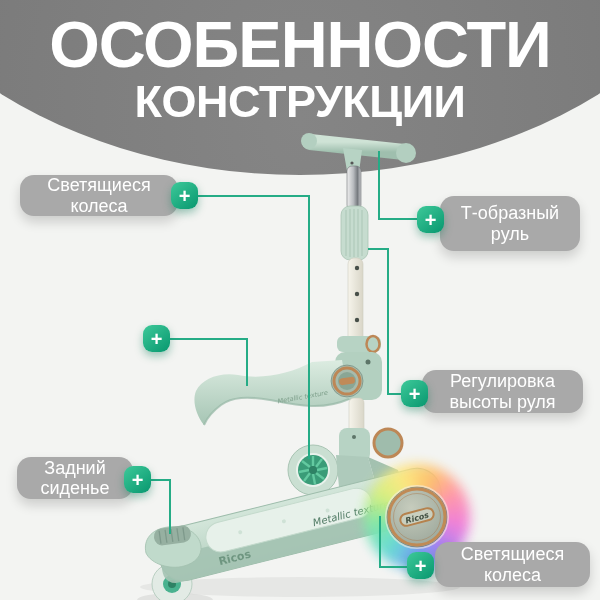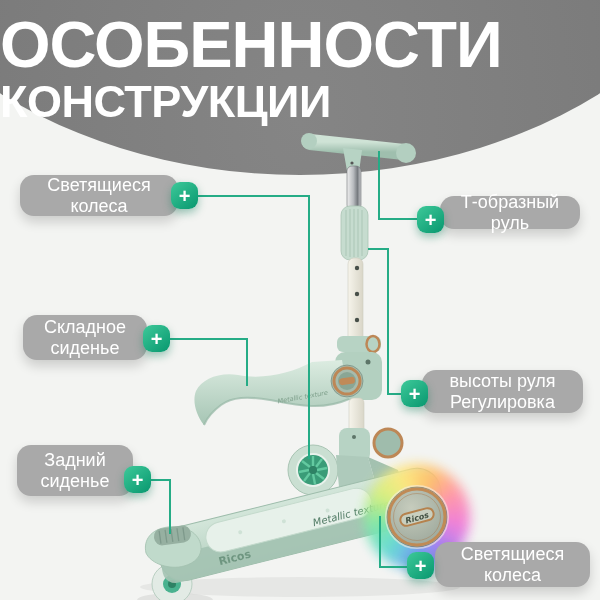--- a/index.html
+++ b/index.html
@@ -2,21 +2,21 @@
 <html><head>
 <meta charset="utf-8">
 <style>
   html,body{margin:0;padding:0;}
   .stage{position:relative;width:600px;height:600px;overflow:hidden;
          background:#f3f4f2;font-family:"Liberation Sans",sans-serif;}
   
   .header-ellipse{position:absolute;left:-170px;top:-535px;width:940px;height:710px;
     border-radius:50%;
     background:radial-gradient(ellipse at 50% 92%, #858585 0%, #7a7a7a 55%, #5d5f61 100%);}
-  .titles{position:absolute;left:0;top:0;width:600px;text-align:left;color:#ffffff;}
+  .titles{position:absolute;left:0;top:0;width:600px;text-align:center;color:#ffffff;}
   .title1{font-size:65px;font-weight:bold;line-height:1;margin-top:12px;letter-spacing:-1px;}
   .title2{font-size:45px;font-weight:bold;line-height:1;margin-top:2px;letter-spacing:-0.5px;}
   
   .scooter-svg,.overlay-svg{position:absolute;left:0;top:0;width:600px;height:600px;}
   .glow{position:absolute;left:364px;top:464px;width:106px;height:106px;border-radius:50%;
     background:conic-gradient(from -20deg,#ffe97e,#ffc06a,#ff93a8,#f07bd8,#a87cf2,#6f9df5,#62d9d2,#7fe9a8,#d6f07e,#ffe97e);
     filter:blur(6px);opacity:.95;}
   
   .pill{position:absolute;background:#a9a9a9;color:#fff;border-radius:14px;
     display:flex;flex-direction:column;align-items:center;justify-content:center;
@@ -204,39 +204,35 @@
       <polyline points="380,516 380,567 407,567"></polyline>
     </g>
   </svg>
 
   <div class="pill" style="left:20px;top:175px;width:158px;height:41px;">
     <span>Светящиеся</span>
     <span>колеса</span>
   </div>
   <div class="plus" style="left:171px;top:182px;">+</div>
 
-  <div class="pill" style="left:440px;top:196px;width:140px;height:33px;">
+  <div class="pill" style="left:440px;top:196px;width:140px;height:55px;">
     <span>Т-образный</span>
     <span>руль</span>
   </div>
   <div class="plus" style="left:417px;top:206px;">+</div>
 
-  <div class="pill" style="left:23px;top:315px;width:124px;height:45px;">
-    <span>Складное</span>
-    <span>сиденье</span>
-  </div>
   <div class="plus" style="left:143px;top:325px;">+</div>
 
   <div class="pill" style="left:422px;top:370px;width:161px;height:43px;">
+    <span>Регулировка</span>
     <span>высоты руля</span>
-    <span>Регулировка</span>
   </div>
   <div class="plus" style="left:401px;top:380px;">+</div>
 
-  <div class="pill" style="left:17px;top:445px;width:116px;height:51px;">
+  <div class="pill" style="left:17px;top:457px;width:116px;height:42px;">
     <span>Задний</span>
     <span>сиденье</span>
   </div>
   <div class="plus" style="left:124px;top:466px;">+</div>
 
   <div class="pill" style="left:435px;top:542px;width:155px;height:45px;">
     <span>Светящиеся</span>
     <span>колеса</span>
   </div>
   <div class="plus" style="left:407px;top:552px;">+</div>

